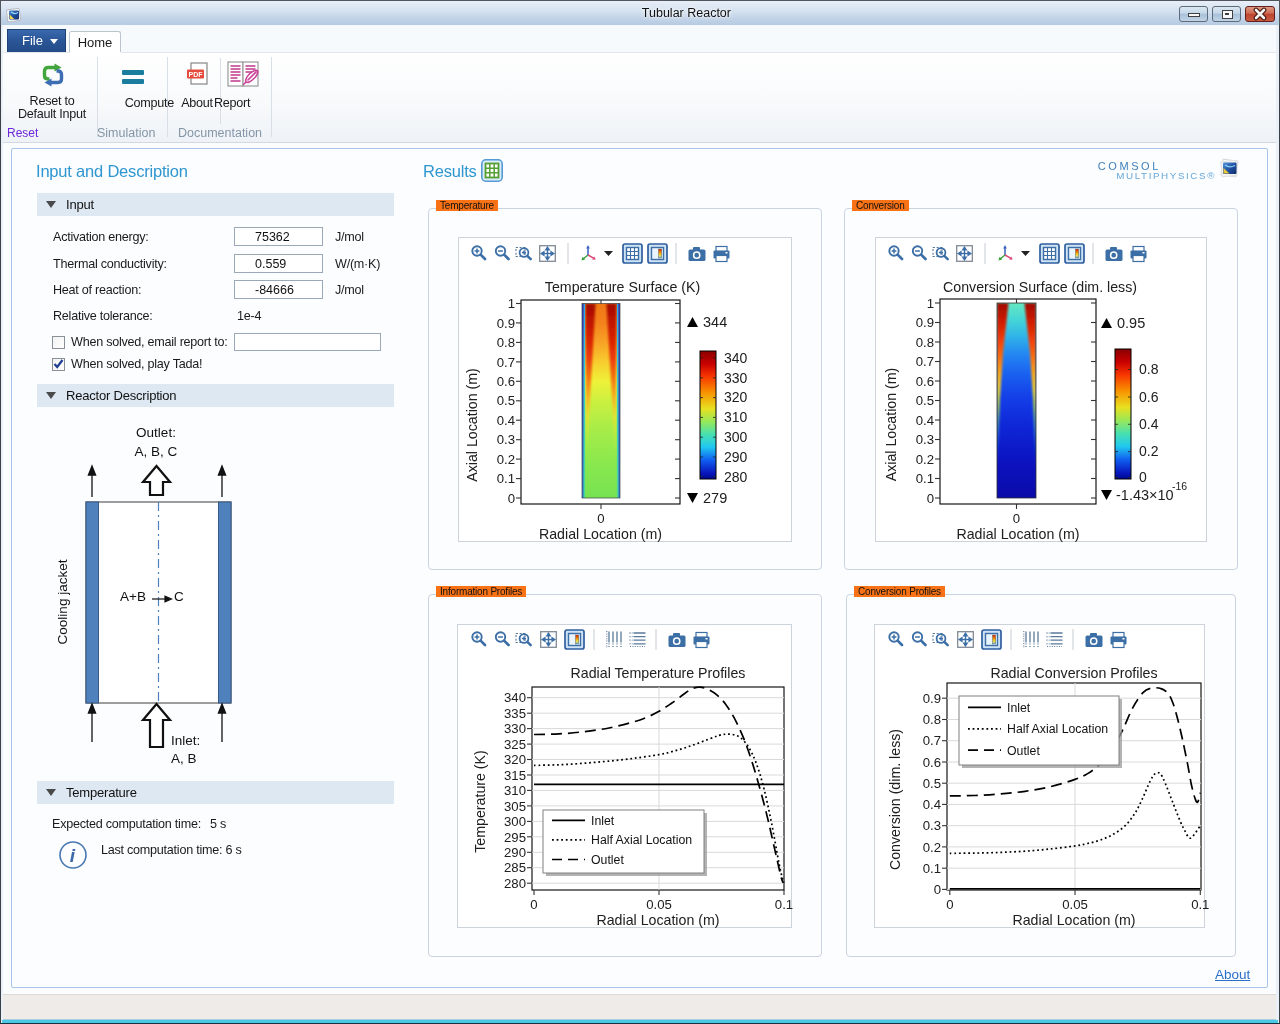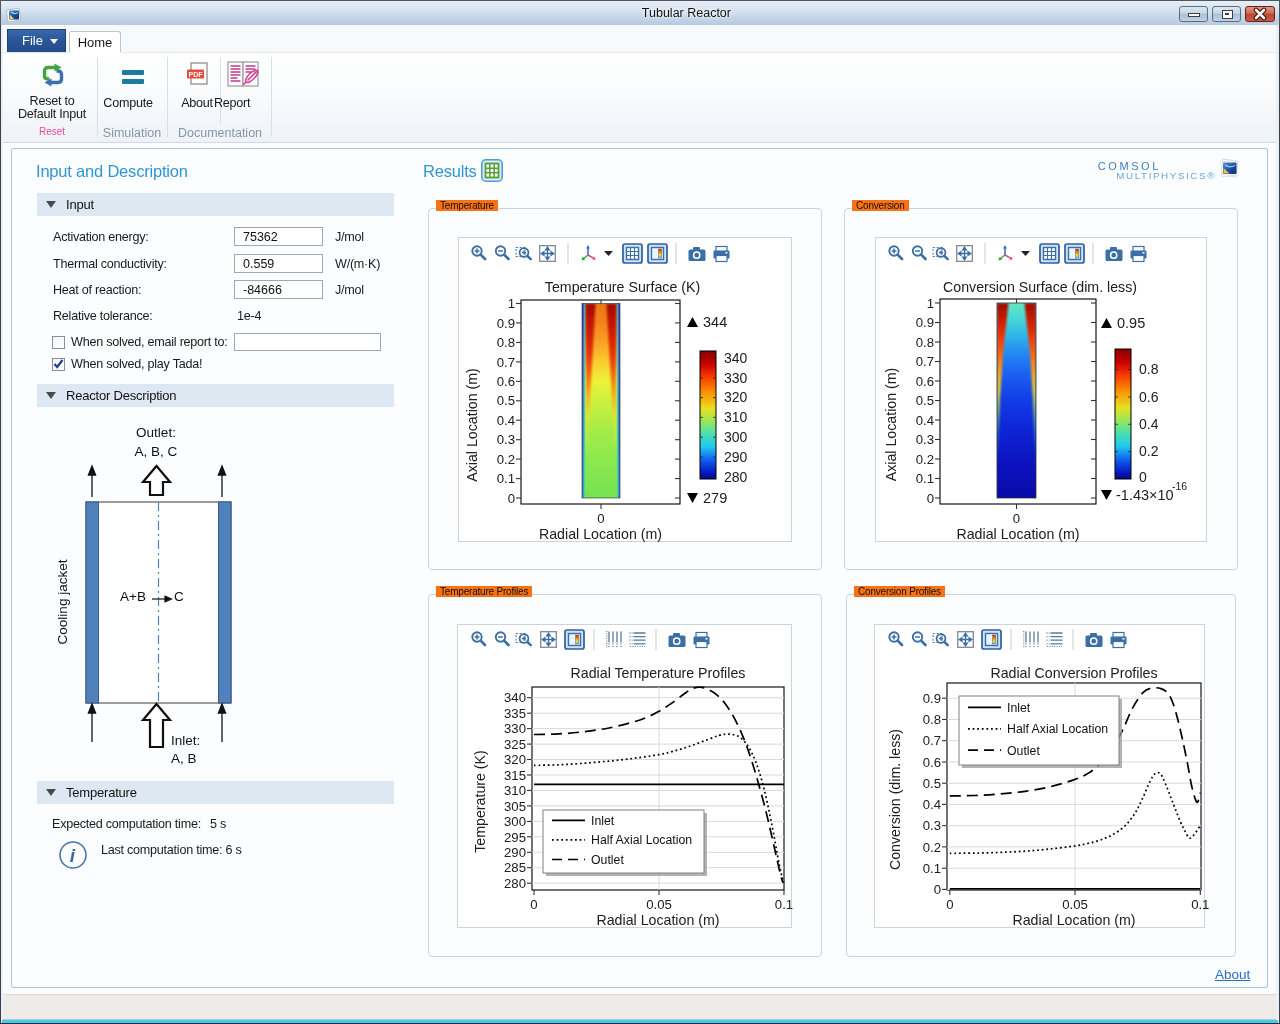--- a/index.html
+++ b/index.html
@@ -1,20 +1,20 @@
 <!DOCTYPE html>
 <html><head><meta charset="utf-8"><title>Tubular Reactor</title>
 <style>
 *{margin:0;padding:0;box-sizing:border-box}
 html,body{width:1280px;height:1024px;overflow:hidden;background:#fff;
  font-family:"Liberation Sans",sans-serif;-webkit-font-smoothing:antialiased}
 .a{position:absolute}
 .lbl{font-size:12.6px;letter-spacing:-0.25px;color:#1a1a1a;white-space:nowrap}
 .inp{position:absolute;background:#fff;border:1px solid #9aa8b8;font-size:12.5px;
- color:#111;padding:2px 0 0 8px;line-height:15px}
+ color:#111;padding:2px 0 0 20px;line-height:15px}
 .sec{position:absolute;left:37px;width:357px;height:23px;background:#dee8f2;}
 .sec .tri{position:absolute;left:9px;top:8px;width:0;height:0;
  border-left:5.5px solid transparent;border-right:5.5px solid transparent;border-top:7px solid #4a4a4a}
 .sec .t{position:absolute;left:29px;top:4px;font-size:13px;letter-spacing:-0.2px;color:#111}
 .h1{position:absolute;font-size:16.5px;letter-spacing:-0.2px;color:#2e96d0}
 .fs{position:absolute;border:1px solid #c9d4e0;border-radius:4px}
 .fsl{position:absolute;font-size:10px;letter-spacing:-0.2px;color:#111;background:#f97316;padding:0 4px;white-space:nowrap}
 .panel{position:absolute;background:#fff;border:1px solid #ccd3db}
 svg text{font-family:"Liberation Sans",sans-serif}
 </style></head>
@@ -78,26 +78,26 @@
 <div class="a" style="left:220px;top:58px;width:1px;height:66px;background:#d9dfe6"></div>
 <div class="a" style="left:271px;top:57px;width:1px;height:80px;background:#d9dfe6"></div>
 
 <svg class="a" style="left:39px;top:63px" width="28" height="24" viewBox="0 0 28 24">
  <path d="M16,4.5 H9 Q5.5,4.5 5.5,8 v4.5 Q5.5,16 9,16 h1.5" fill="none" stroke="#42a63c" stroke-width="3.4"></path>
  <polygon points="15.5,0.5 22.5,4.5 15.5,8.5" fill="#42a63c"></polygon>
  <path d="M12,19.5 h7 Q22.5,19.5 22.5,16 v-4.5 Q22.5,8 19,8 h-1.5" fill="none" stroke="#3d6eb4" stroke-width="3.4"></path>
  <polygon points="12.5,15.5 5.5,19.5 12.5,23.5" fill="#3d6eb4"></polygon>
 </svg>
 <div class="a lbl" style="left:7px;top:95px;width:90px;text-align:center;line-height:12.5px">Reset to<br>Default Input</div>
-<div class="a" style="left:7px;top:126px;width:90px;text-align:center;font-size:10px;color:#ec4899">Reset</div>
+<div class="a" style="left:7px;top:126px;width:90px;text-align:left;font-size:12px;color:#6d28d9">Reset</div>
 
 <div class="a" style="left:122px;top:70px;width:22px;height:5px;background:#1b7d9e;border-radius:1px"></div>
 <div class="a" style="left:122px;top:79px;width:22px;height:5px;background:#1b7d9e;border-radius:1px"></div>
-<div class="a lbl" style="left:93px;top:96px;width:70px;text-align:center">Compute</div>
-<div class="a" style="left:97px;top:126px;width:70px;text-align:center;font-size:12.5px;color:#8496a6">Simulation</div>
+<div class="a lbl" style="left:104px;top:96px;width:70px;text-align:right">Compute</div>
+<div class="a" style="left:97px;top:126px;width:70px;text-align:left;font-size:12.5px;color:#8496a6">Simulation</div>
 
 <svg class="a" style="left:185px;top:62px" width="26" height="26" viewBox="0 0 26 26">
  <rect x="6" y="1" width="16" height="21" fill="#fff" stroke="#909090" stroke-width="1.3"></rect>
  <rect x="2" y="7.5" width="17" height="9" rx="1" fill="#e64a3c"></rect>
  <text x="10.5" y="14.6" font-size="7" font-weight="bold" fill="#fff" text-anchor="middle">PDF</text>
 </svg>
 <div class="a lbl" style="left:167px;top:96px;width:60px;text-align:center">About</div>
 
 <svg class="a" style="left:227px;top:61px" width="34" height="28" viewBox="0 0 34 28">
  <rect x="1" y="1" width="15" height="24" fill="#fff" stroke="#9a9a9a" stroke-width="1.2"></rect>
@@ -218,21 +218,21 @@
         <stop offset="1" stop-color="#122c66"></stop>
       </linearGradient>
     </defs>
 </svg>
 <div class="a" style="left:1215px;top:967px;font-size:13.5px;color:#2a70c8;text-decoration:underline">About</div>
 <div class="fs" style="left:428px;top:208px;width:394px;height:362px"></div>
 <div class="fsl" style="left:436px;top:200px">Temperature</div>
 <div class="fs" style="left:844px;top:208px;width:394px;height:362px"></div>
 <div class="fsl" style="left:852px;top:200px">Conversion</div>
 <div class="fs" style="left:428px;top:594px;width:394px;height:363px"></div>
-<div class="fsl" style="left:436px;top:586px">Temperature Profiles</div>
+<div class="fsl" style="left:436px;top:586px">Information Profiles</div>
 <div class="fs" style="left:846px;top:594px;width:390px;height:363px"></div>
 <div class="fsl" style="left:854px;top:586px">Conversion Profiles</div>
 
 <svg width="0" height="0" style="position:absolute">
 <defs>
 <g id="zin">
         <circle cx="6" cy="6" r="4.7" fill="none" stroke="#3c6fa6" stroke-width="1.9"></circle>
  <line x1="9.6" y1="9.6" x2="14" y2="14" stroke="#3c6fa6" stroke-width="2.7" stroke-linecap="round"></line>
  <path d="M3.6,6 h4.8 M6,3.6 v4.8" stroke="#3c6fa6" stroke-width="1.5"></path>
       </g>

